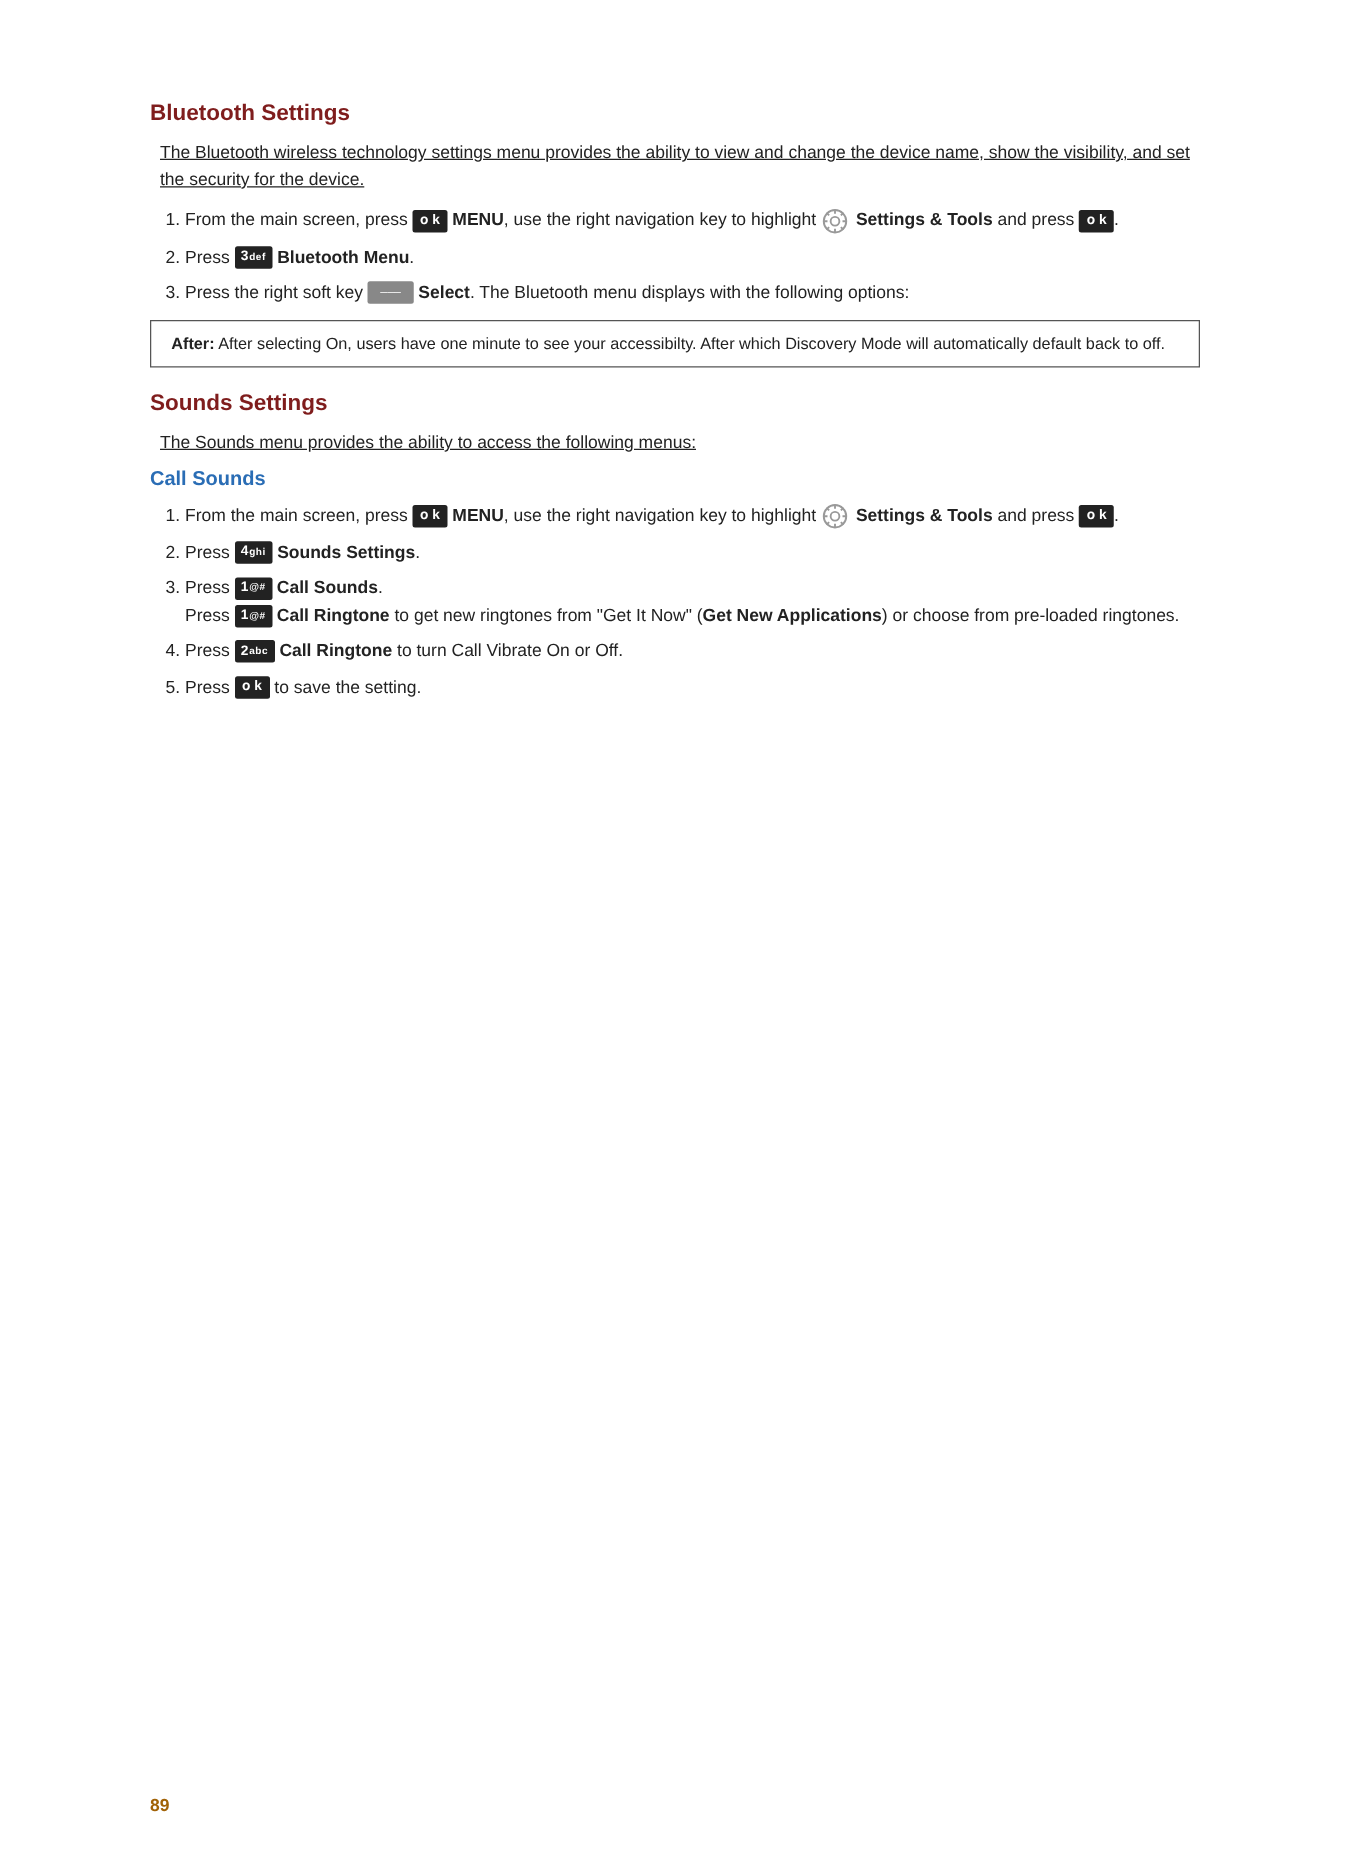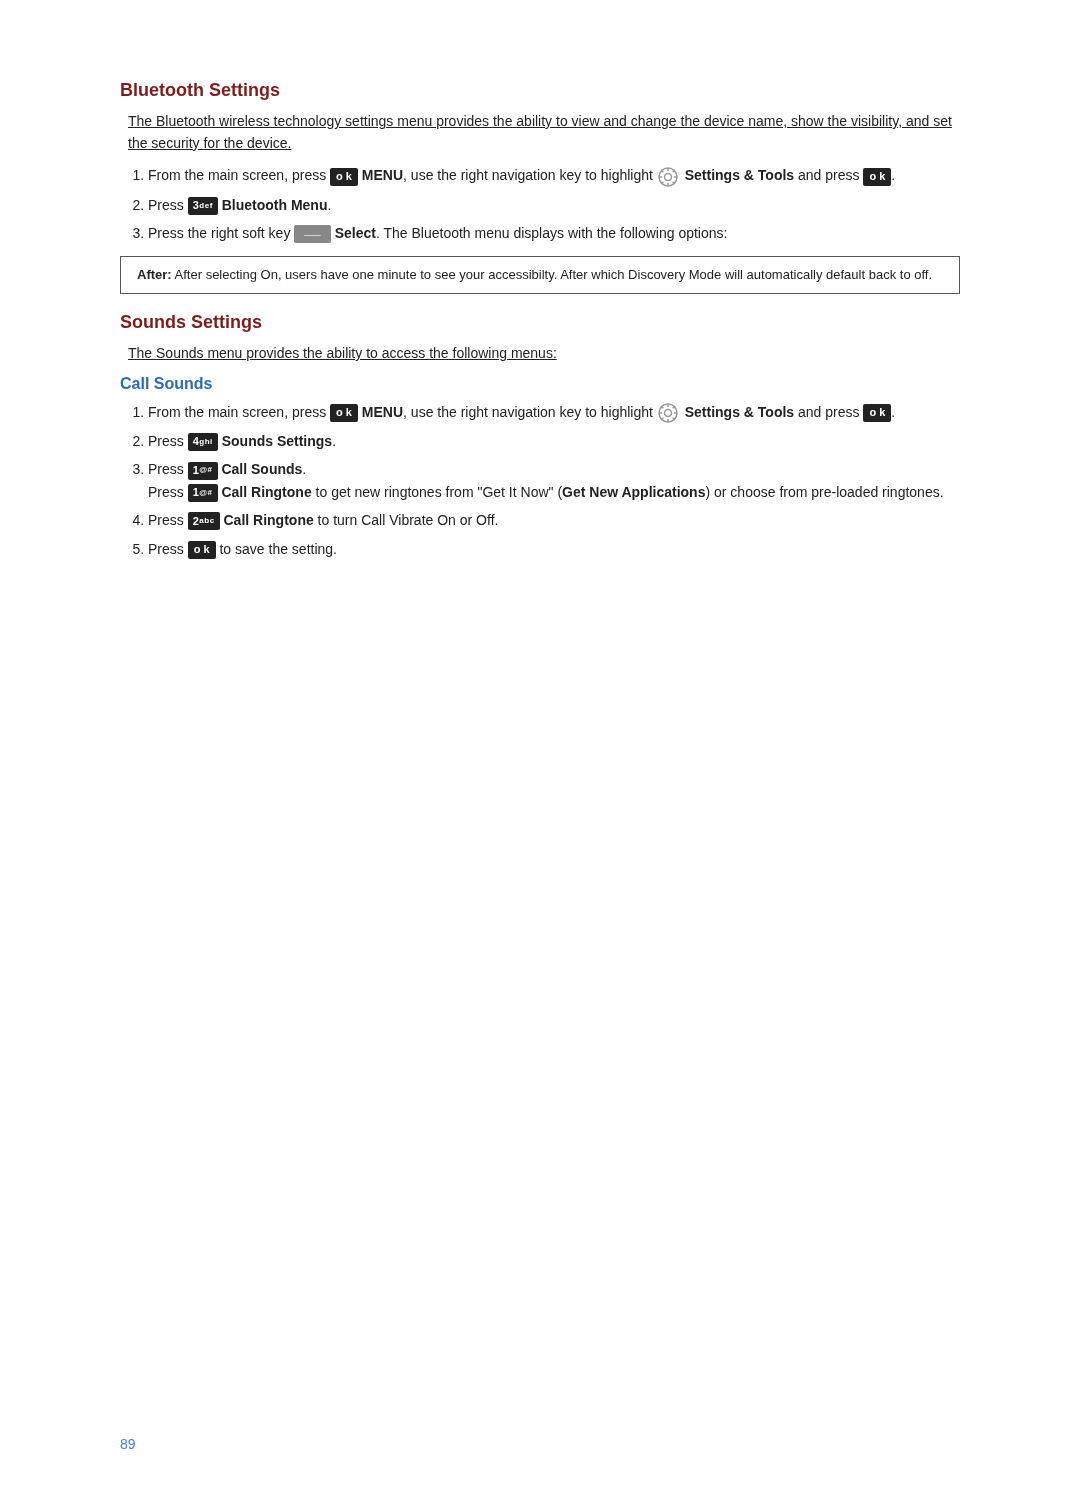--- a/index.html
+++ b/index.html
@@ -112,21 +112,22 @@
       vertical-align: middle;
     }
     .section {
       margin-bottom: 18px;
     }
     .page-num {
       position: absolute;
       bottom: 40px;
       left: 120px;
       font-size: 14px;
-      color: #3b82f6;
+      color: #a16207;
+      font-weight: bold;
     }
     b, strong {
       font-weight: bold;
     }
   </style>
 </head>
 <body>
 
 <div>
 

